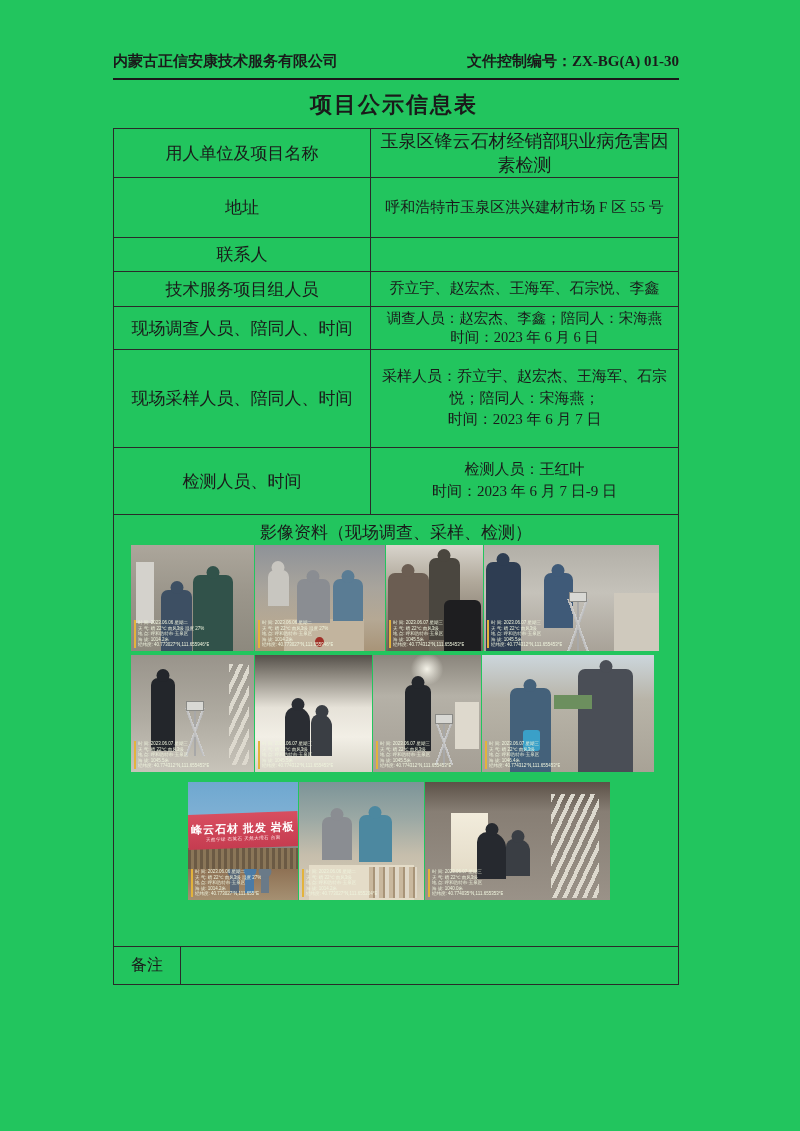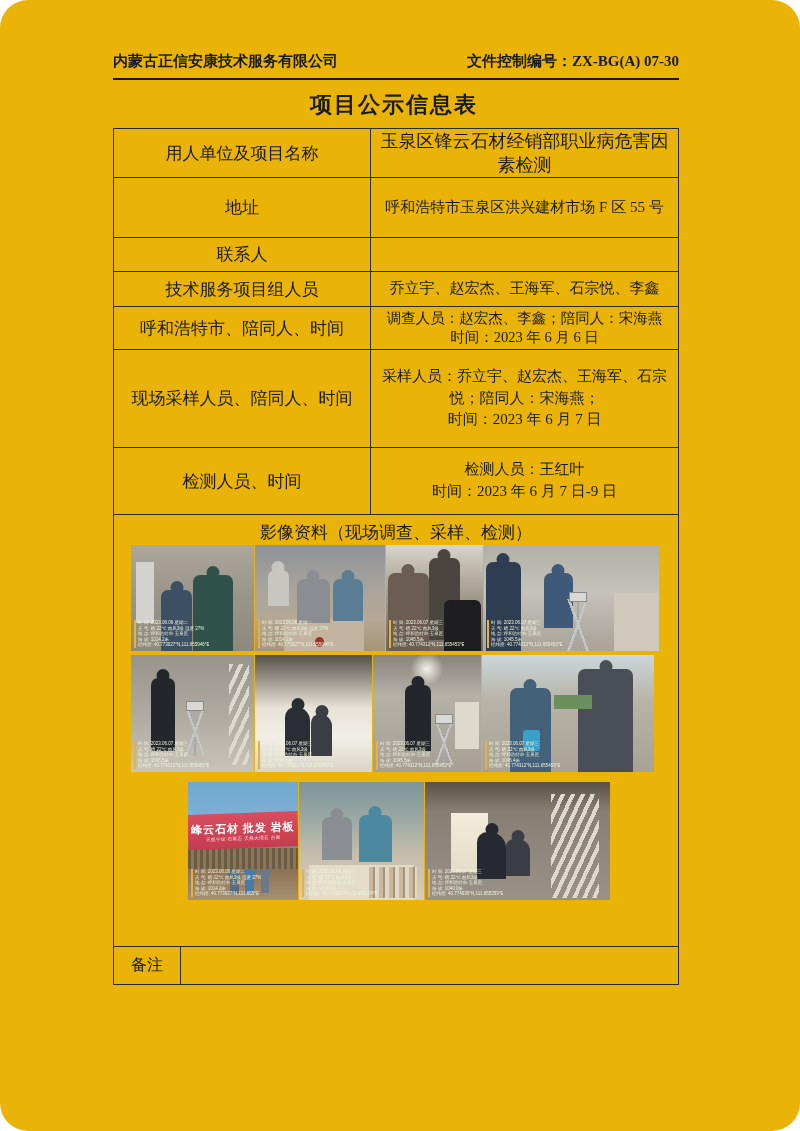--- a/index.html
+++ b/index.html
@@ -2,21 +2,21 @@
 <html><head>
 <meta charset="utf-8">
 <style>
   * { margin:0; padding:0; box-sizing:border-box; }
   html,body { background:#ffffff; }
   body {
     width:800px; height:1131px; position:relative;
     font-family:"Liberation Serif","DejaVu Serif",serif;
     color:#1a1a1a;
   }
-  .page { position:absolute; inset:0; background:#eab308;border-radius:28px; }
+  .page { position:absolute; inset:0; background:#22c55e; }
 
   
   .doc-header {
     position:absolute; left:113px; top:52px; width:566px;
     display:flex; justify-content:space-between; align-items:flex-end;
     border-bottom:2px solid #1a1a1a; padding-bottom:7px;
     font-weight:bold; font-size:15px; white-space:nowrap;
   }
   .doc-title {
     position:absolute; left:0; top:90px; width:788px;
@@ -121,21 +121,21 @@
     background:repeating-linear-gradient(90deg,#c9b89e 0 4px,#a89478 4px 6px,#e0d8c8 6px 10px); }
   .doorway { position:absolute; background:linear-gradient(180deg,#f2ecdc 0%,#e4dcc8 100%); }
 </style>
 </head>
 <body>
 
 <div class="page">
 
   <div class="doc-header">
     <span>内蒙古正信安康技术服务有限公司</span>
-    <span>文件控制编号：ZX-BG(A) 07-30</span>
+    <span>文件控制编号：ZX-BG(A) 01-30</span>
   </div>
 
   <div class="doc-title">项目公示信息表</div>
 
   <div class="info-table">
 
     <div class="trow h-employer">
       <div class="tlabel">用人单位及项目名称</div>
       <div class="tvalue">玉泉区锋云石材经销部职业病危害因素检测</div>
     </div>
@@ -148,21 +148,21 @@
     <div class="trow h-contact">
       <div class="tlabel">联系人</div>
     </div>
 
     <div class="trow h-team">
       <div class="tlabel">技术服务项目组人员</div>
       <div class="tvalue">乔立宇、赵宏杰、王海军、石宗悦、李鑫</div>
     </div>
 
     <div class="trow h-survey">
-      <div class="tlabel">呼和浩特市、陪同人、时间</div>
+      <div class="tlabel">现场调查人员、陪同人、时间</div>
       <div class="tvalue">
         <div>调查人员：赵宏杰、李鑫；陪同人：宋海燕</div>
         <div>时间：2023 年 6 月 6 日</div>
       </div>
     </div>
 
     <div class="trow h-sampling">
       <div class="tlabel">现场采样人员、陪同人、时间</div>
       <div class="tvalue">
         <div>采样人员：乔立宇、赵宏杰、王海军、石宗悦；陪同人：宋海燕；</div>

